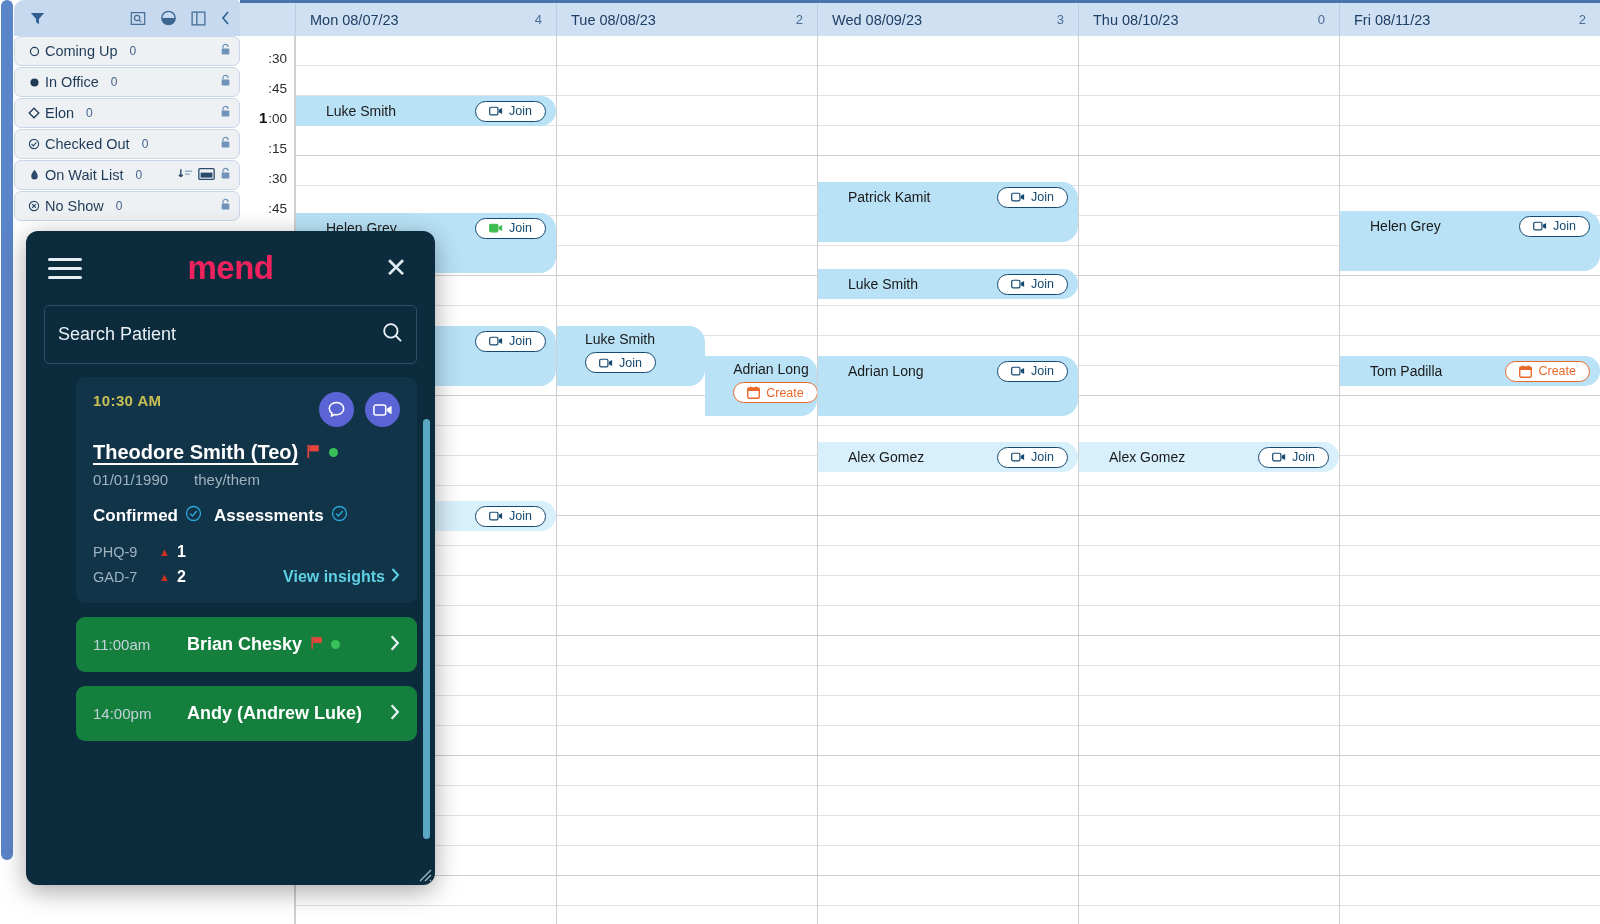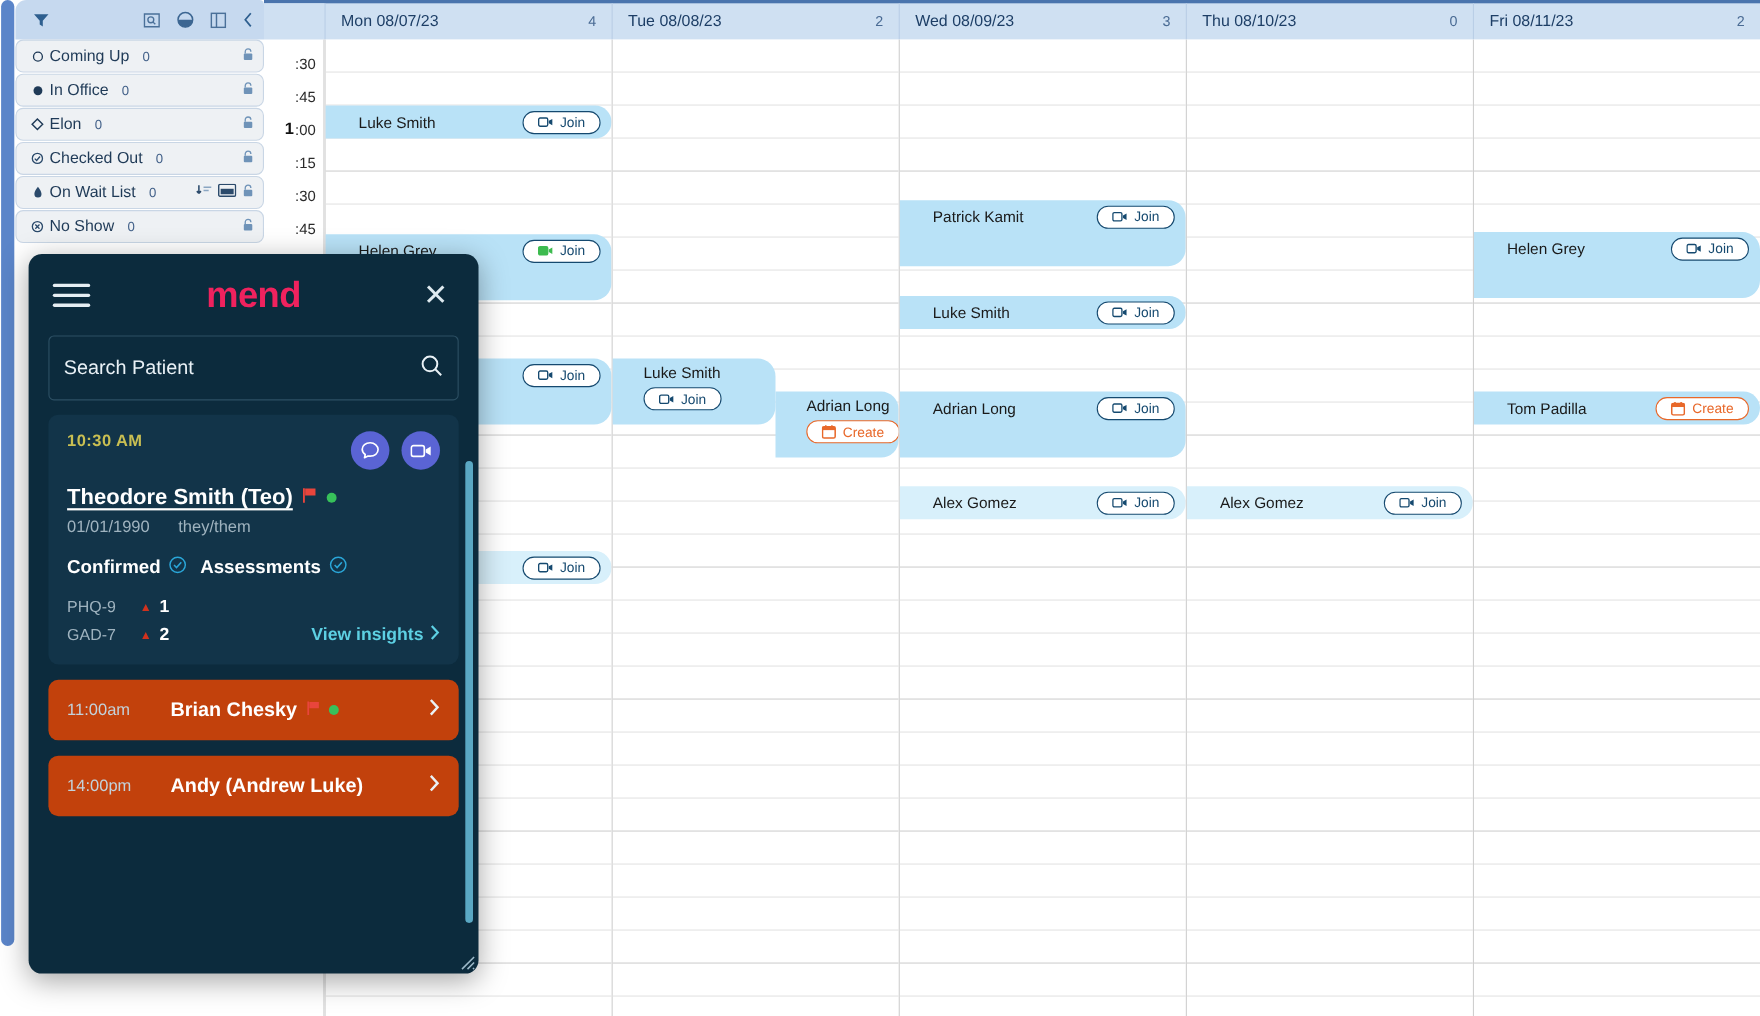--- a/index.html
+++ b/index.html
@@ -151,21 +151,21 @@
     margin: 0 18px 0 18px; height: 59px;
     border: 1px solid #2d5064; border-radius: 5px;
     display: flex; align-items: center; padding: 0 13px;
   }
   .mp-search input {
     flex: 1; background: transparent; border: none; outline: none;
     color: #e9f1f6; font-size: 18px; font-family: "Liberation Sans", sans-serif;
   }
   .mp-search input::placeholder { color: #e9f1f6; }
 
-  .mp-scroll { position: absolute; left: 0; top: 128px; right: 0; bottom: 0; overflow: hidden; }
+  .mp-scroll { position: absolute; left: 0; top: 128px; right: 0; bottom: 0; overflow: hidden; padding-left: 32px; }
 
   .mp-card {
     margin: 18px 18px 0 18px;
     background: #123449;
     border-radius: 9px;
     padding: 15px 17px 17px 17px;
   }
   .mpc-top { display: flex; align-items: flex-start; }
   .mpc-time { color: #c9bf52; font-size: 15px; font-weight: bold; letter-spacing: 0.4px; }
   .mpc-actions { margin-left: auto; display: flex; gap: 11px; }
@@ -193,21 +193,21 @@
   .score-row .sk { color: #9fb3bf; font-size: 14.5px; width: 66px; }
   .score-row .up { color: #d0321e; font-size: 11px; margin-right: 7px; }
   .score-row .sv { color: #ffffff; font-size: 16px; font-weight: bold; }
   .score-row .ins {
     margin-left: auto; color: #5dd0e3; font-size: 16px; font-weight: bold;
     display: flex; align-items: center; gap: 6px; cursor: pointer;
   }
 
   .mp-item {
     margin: 14px 18px 0 18px;
-    background: #c2410c;
+    background: #15803d;
     border-radius: 9px;
     height: 55px;
     display: flex; align-items: center;
     padding: 0 17px;
     cursor: pointer;
   }
   .mp-item .it-time { color: #c3d2db; font-size: 15px; width: 94px; }
   .mp-item .it-name { color: #ffffff; font-size: 18px; font-weight: bold; }
   .mp-item .it-flag { margin-left: 9px; font-size: 14px; }
   .mp-item .it-dot { margin-left: 8px; }

